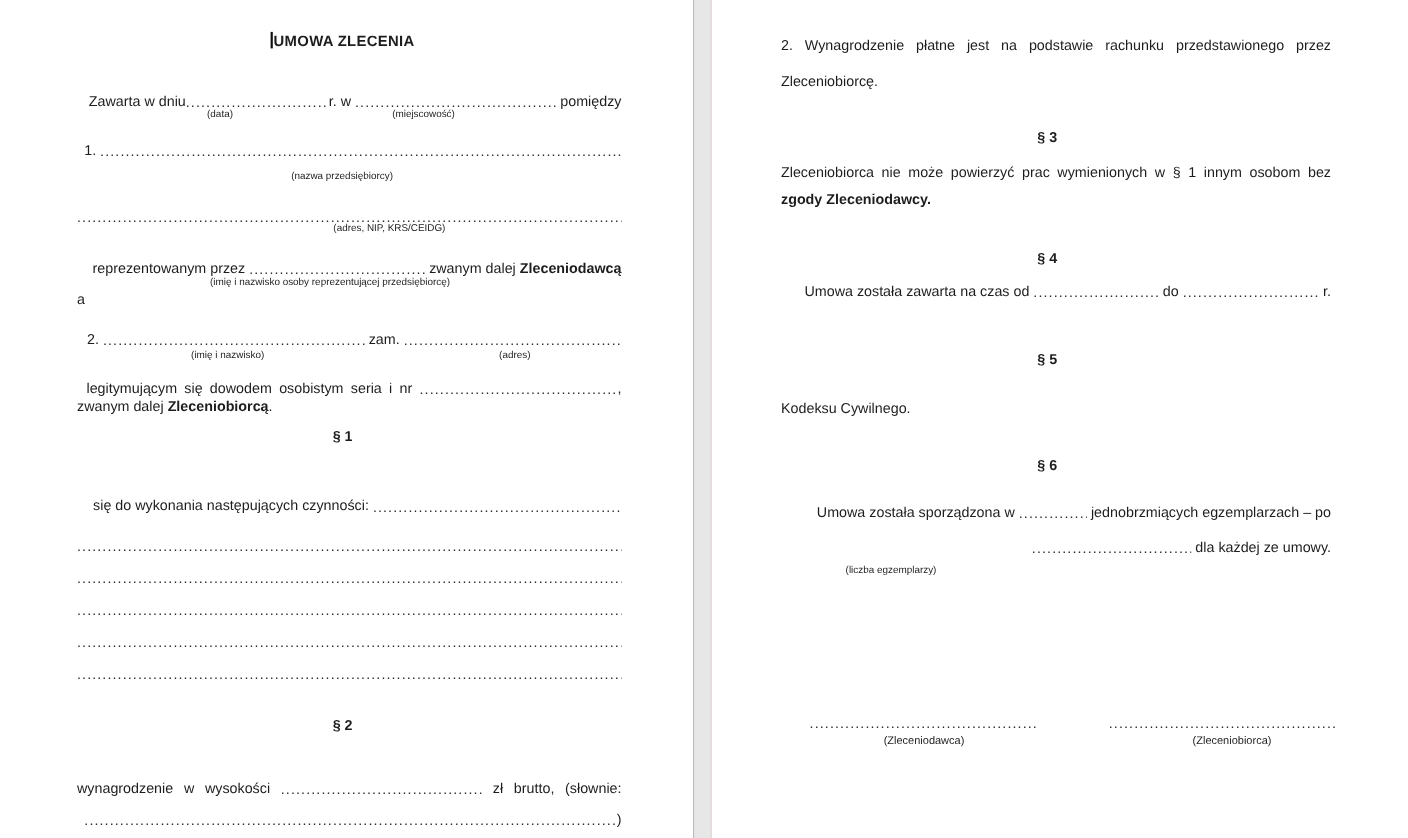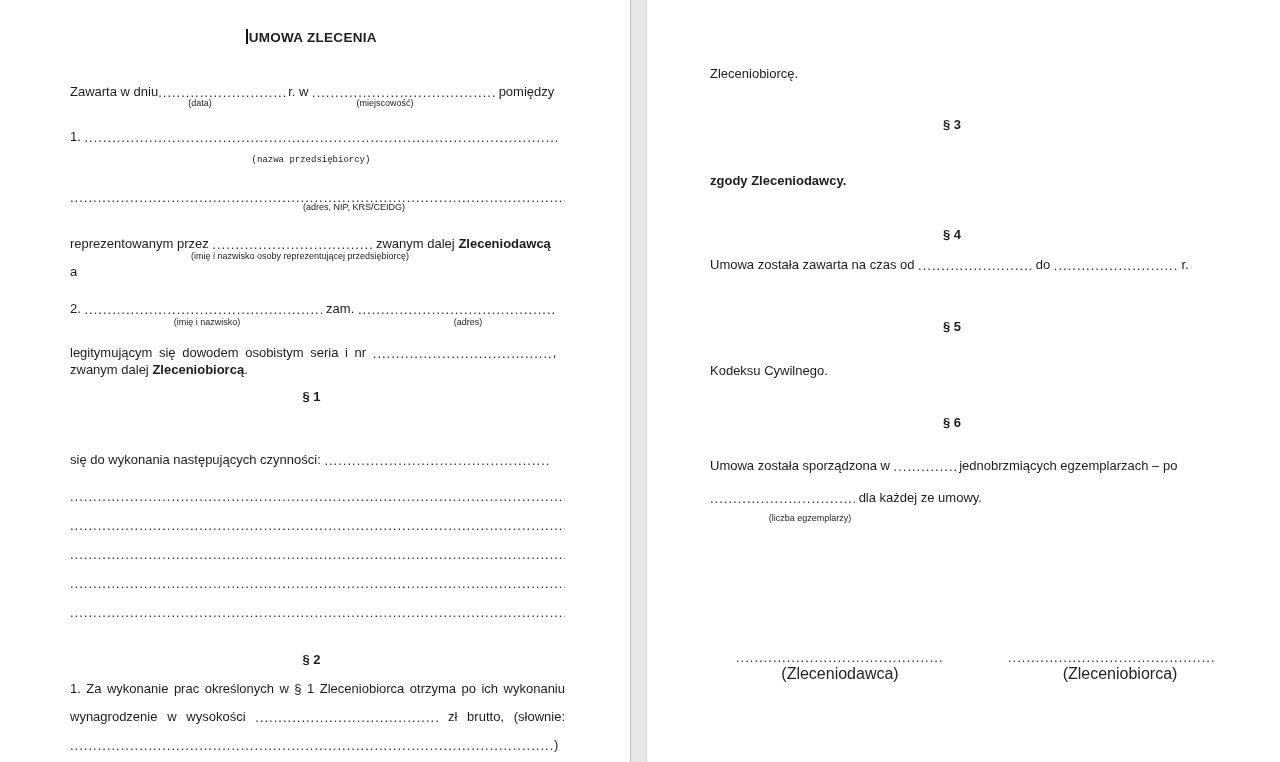--- a/index.html
+++ b/index.html
@@ -28,20 +28,21 @@
     background: #e7e7e7;
     border-left: 1px solid #bdbdbd;
     border-right: 1px solid #d6d6d6;
   }
   .ln {
     position: absolute;
     font-size: 13px;
     line-height: 16px;
     white-space: nowrap;
     color: #1d1d1d;
+    text-align: right;
   }
   .just {
     white-space: normal;
     text-align: justify;
     text-align-last: justify;
   }
   .ws3 { word-spacing: 3px; }
   .dts {
     display: inline-block;
     overflow: hidden;
@@ -82,21 +83,21 @@
   .lbl {
     position: absolute;
     font-size: 9px;
     line-height: 11px;
     color: #242424;
     transform: translateX(-50%);
     white-space: nowrap;
   }
   .lbl-sig {
     position: absolute;
-    font-size: 16px;
+    font-size: 10px;
     line-height: 12px;
     color: #242424;
     transform: translateX(-50%);
     white-space: nowrap;
   }
   .sigline {
     position: absolute;
     font-size: 13px;
     line-height: 15px;
   }
@@ -108,21 +109,21 @@
 
   <div class="page" style="left:0; width:630px;">
 
     <div class="title"><span class="caret"></span><span>UMOWA ZLECENIA</span></div>
 
     <div class="ln" style="left:70px; top:84px; width:495px;"><span>Zawarta w dniu</span><span class="dts" style="width:130px;">..........................................................................................................................................................</span><span>r.  w</span> <span class="dts" style="width:183px;">..........................................................................................................................................................</span> <span>pomiędzy</span></div>
     <div class="lbl" style="left:200px; top:98px;">(data)</div>
     <div class="lbl" style="left:385px; top:98px;">(miejscowość)</div>
 
     <div class="ln" style="left:70px; top:129px; width:495px;"><span>1.</span> <span class="dts" style="width:474px;">..........................................................................................................................................................</span></div>
-    <div class="lbl" style="left:311px; top:155px;font-family:Liberation Mono, monospace;">(nazwa przedsiębiorcy)</div>
+    <div class="lbl" style="left:311px; top:155px;">(nazwa przedsiębiorcy)</div>
 
     <div class="ln" style="left:70px; top:189px; width:495px;"><span class="dts" style="width:495px;">..........................................................................................................................................................</span></div>
     <div class="lbl" style="left:312px; top:202px;margin-left:42px;">(adres, NIP, KRS/CEIDG)</div>
 
     <div class="ln" style="left:70px; top:236px; width:495px;"><span>reprezentowanym przez</span> <span class="dts" style="width:160px;">..........................................................................................................................................................</span> <span>zwanym dalej</span> <span class="b">Zleceniodawcą</span></div>
     <div class="lbl" style="left:300px; top:251px;">(imię i nazwisko osoby reprezentującej przedsiębiorcę)</div>
 
     <div class="ln" style="left:70px; top:264px;">a</div>
 
     <div class="ln" style="left:70px; top:301px; width:495px;"><span>2.</span> <span class="dts" style="width:238px;">..........................................................................................................................................................</span> <span>zam.</span> <span class="dts" style="width:198px;">..........................................................................................................................................................</span></div>
@@ -135,32 +136,33 @@
     <div class="hd" style="left:64px; top:389px; width:495px;">§ 1</div>
     <div class="ln" style="left:70px; top:452px; width:495px;"><span>się do  wykonania następujących czynności:</span> <span class="dts" style="width:226px;">..........................................................................................................................................................</span></div>
 
     <div class="ln" style="left:70px; top:488px; width:495px;"><span class="dts" style="width:495px;">..........................................................................................................................................................</span></div>
     <div class="ln" style="left:70px; top:517px; width:495px;"><span class="dts" style="width:495px;">..........................................................................................................................................................</span></div>
     <div class="ln" style="left:70px; top:546px; width:495px;"><span class="dts" style="width:495px;">..........................................................................................................................................................</span></div>
     <div class="ln" style="left:70px; top:575px; width:495px;"><span class="dts" style="width:495px;">..........................................................................................................................................................</span></div>
     <div class="ln" style="left:70px; top:604px; width:495px;"><span class="dts" style="width:495px;">..........................................................................................................................................................</span></div>
 
     <div class="hd" style="left:64px; top:652px; width:495px;">§ 2</div>
-    <div class="ln just" style="left:70px; top:681px; width:495px;">1. Za wykonanie prac określonych w § 1 Zleceniobiorca otrzyma po ich wykonaniu</div>
     <div class="ln just" style="left:70px; top:709px; width:495px;"><span>wynagrodzenie w wysokości</span> <span class="dts" style="width:183px;">..........................................................................................................................................................</span> <span>zł brutto, (słownie:</span></div>
     <div class="ln" style="left:70px; top:737px; width:495px;"><span class="dts" style="width:484px;">..........................................................................................................................................................</span><span>)</span></div>
   </div>
 
   <div class="page-gap"></div>
 
   <div class="page" style="left:647px; width:633px;">
 
+    <div class="ln just" style="left:63px; top:33px; width:500px;">2. Wynagrodzenie płatne jest na podstawie rachunku przedstawionego przez</div>
     <div class="ln" style="left:63px; top:66px;">Zleceniobiorcę.</div>
 
     <div class="hd" style="left:55px; top:117px; width:500px;">§ 3</div>
+    <div class="ln just" style="left:63px; top:149px; width:500px;">Zleceniobiorca nie może powierzyć prac wymienionych w § 1 innym osobom bez</div>
     <div class="ln" style="left:63px; top:173px;font-weight:bold;">zgody Zleceniodawcy.</div>
 
     <div class="hd" style="left:55px; top:227px; width:500px;">§ 4</div>
     <div class="ln" style="left:63px; top:257px; width:500px;"><span>Umowa została zawarta na czas od</span> <span class="dts" style="width:114px;">..........................................................................................................................................................</span> <span>do</span> <span class="dts" style="width:124px;">..........................................................................................................................................................</span> <span>r.</span></div>
 
     <div class="hd" style="left:55px; top:319px; width:500px;">§ 5</div>
     <div class="ln" style="left:63px; top:363px;">Kodeksu Cywilnego.</div>
 
     <div class="hd" style="left:55px; top:415px; width:500px;">§ 6</div>
     <div class="ln" style="left:63px; top:458px; width:500px;"><span>Umowa została sporządzona w</span> <span class="dts" style="width:62px;">..........................................................................................................................................................</span> <span>jednobrzmiących egzemplarzach – po</span></div>

